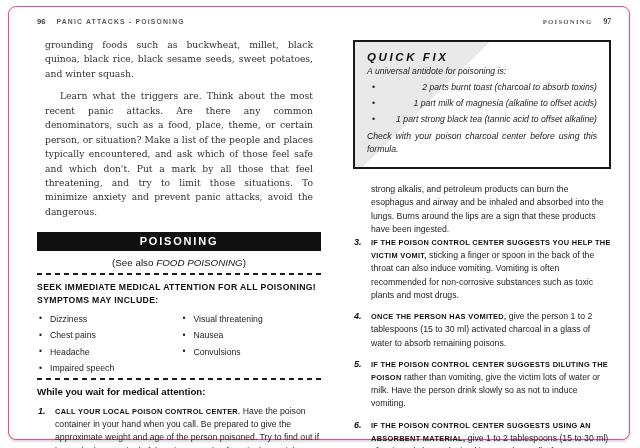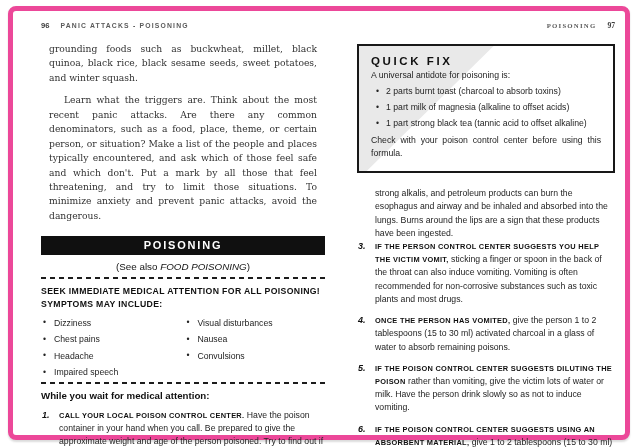--- a/index.html
+++ b/index.html
@@ -4,21 +4,21 @@
 <style>
   html,body { margin:0; padding:0; }
   body {
     width:640px; height:448px; position:relative;
     background:#ffffff; overflow:hidden;
     font-family:"Liberation Sans", sans-serif;
     -webkit-font-smoothing:antialiased;
   }
   .spread {
     position:absolute; left:8px; top:6px; width:622px; height:434px;
-    box-sizing:border-box; border:5px solid #ec4899; border-radius:8px;
+    box-sizing:border-box; border:1px solid #ec4899; border-radius:8px;
     background:#ffffff; box-shadow:0 1.5px 2px rgba(0,0,0,0.14);
   }
   .col { position:absolute; top:10px; }
   .col-left  { left:28px;  width:284px; }
   .col-right { left:344px; width:258px; }
 
   .running { display:flex; align-items:baseline; gap:11px; margin-bottom:12px; }
   .running.right { justify-content:flex-end;font-family:Liberation Serif, serif; }
   .running-title { font-size:6.8px; font-weight:bold; letter-spacing:1.2px; color:#5a5a5a; }
   .pagenum { font-size:7.6px; font-weight:bold; color:#3a3a3a; }
@@ -53,24 +53,24 @@
   .step .lead { font-weight:bold; font-size:7.4px; letter-spacing:0.3px; color:#101010; }
 
   .qf {
     position:relative; border:2px solid #181818; background:#ffffff;
     padding:9px 12px 11px; margin-top:14px; overflow:hidden;
   }
   .qf::before {
     content:""; position:absolute; inset:0; background:#e9e9e9;
     clip-path:polygon(0 0, 53% 0, 3% 100%, 0 100%);
   }
-  .qf > * { position:relative; }
+  .qf > * { position:relative;font-style:italic; }
   .qf-title { font-weight:bold; font-size:11.5px; letter-spacing:2.6px; color:#101010; margin-bottom:3px; }
   .qf-intro { font-size:8.7px; color:#242424; margin-bottom:6px; }
-  .qf-item { position:relative; padding-left:15px; font-size:8.7px; color:#242424; margin-bottom:6px; }
+  .qf-item { position:relative; padding-left:15px; font-size:8.7px; color:#242424; margin-bottom:6px;text-align:right; }
   .qf-item::before { content:"•"; position:absolute; left:5px; top:-0.5px; }
   .qf-note { font-size:8.7px; color:#242424; line-height:1.5; text-align:justify; margin-top:1px; }
 
   .continuation { font-size:8.7px; line-height:1.52; color:#242424; padding-left:18px; margin:14px 0 0; }
 </style>
 </head>
 <body>
 
 <div class="spread">
 
@@ -86,21 +86,21 @@
     <div class="banner">POISONING</div>
 
     <div class="see-also"><span>(See also </span><span class="it">FOOD POISONING</span><span>)</span></div>
 
     <div class="dashes"></div>
 
     <div class="attn">SEEK IMMEDIATE MEDICAL ATTENTION FOR ALL POISONING! SYMPTOMS MAY INCLUDE:</div>
 
     <div class="symptoms">
       <div class="sym">Dizziness</div>
-      <div class="sym">Visual disturbances</div>
+      <div class="sym">Visual threatening</div>
       <div class="sym">Chest pains</div>
       <div class="sym">Nausea</div>
       <div class="sym">Headache</div>
       <div class="sym">Convulsions</div>
       <div class="sym">Impaired speech</div>
     </div>
 
     <div class="dashes"></div>
 
     <div class="wait-heading">While you wait for medical attention:</div>
@@ -118,28 +118,28 @@
       <span class="running-title">POISONING</span>
       <span class="pagenum">97</span>
     </div>
 
     <div class="qf">
       <div class="qf-title">QUICK FIX</div>
       <div class="qf-intro">A universal antidote for poisoning is:</div>
       <div class="qf-item">2 parts burnt toast (charcoal to absorb toxins)</div>
       <div class="qf-item">1 part milk of magnesia (alkaline to offset acids)</div>
       <div class="qf-item">1 part strong black tea (tannic acid to offset alkaline)</div>
-      <div class="qf-note">Check with your poison control center before using this formula.</div>
+      <div class="qf-note">Check with your poison charcoal center before using this formula.</div>
     </div>
 
     <div class="continuation">strong alkalis, and petroleum products can burn the esophagus and airway and be inhaled and absorbed into the lungs. Burns around the lips are a sign that these products have been ingested.</div>
 
     <div class="step">
       <span class="num">3.</span>
-      <span class="lead">IF THE PERSON CONTROL CENTER SUGGESTS YOU HELP THE VICTIM VOMIT,</span>
+      <span class="lead">IF THE POISON CONTROL CENTER SUGGESTS YOU HELP THE VICTIM VOMIT,</span>
       <span>sticking a finger or spoon in the back of the throat can also induce vomiting. Vomiting is often recommended for non-corrosive substances such as toxic plants and most drugs.</span>
     </div>
     <div class="step">
       <span class="num">4.</span>
       <span class="lead">ONCE THE PERSON HAS VOMITED,</span>
       <span>give the person 1 to 2 tablespoons (15 to 30 ml) activated charcoal in a glass of water to absorb remaining poisons.</span>
     </div>
     <div class="step">
       <span class="num">5.</span>
       <span class="lead">IF THE POISON CONTROL CENTER SUGGESTS DILUTING THE POISON</span>

